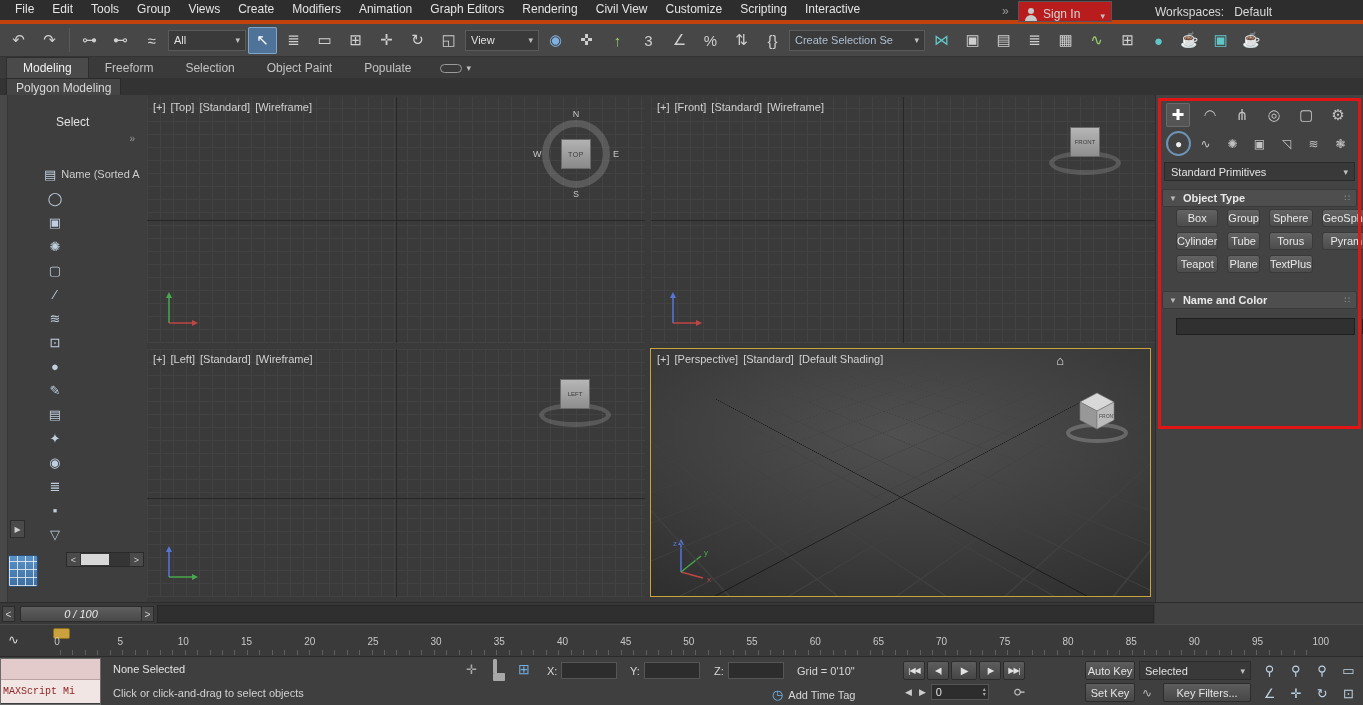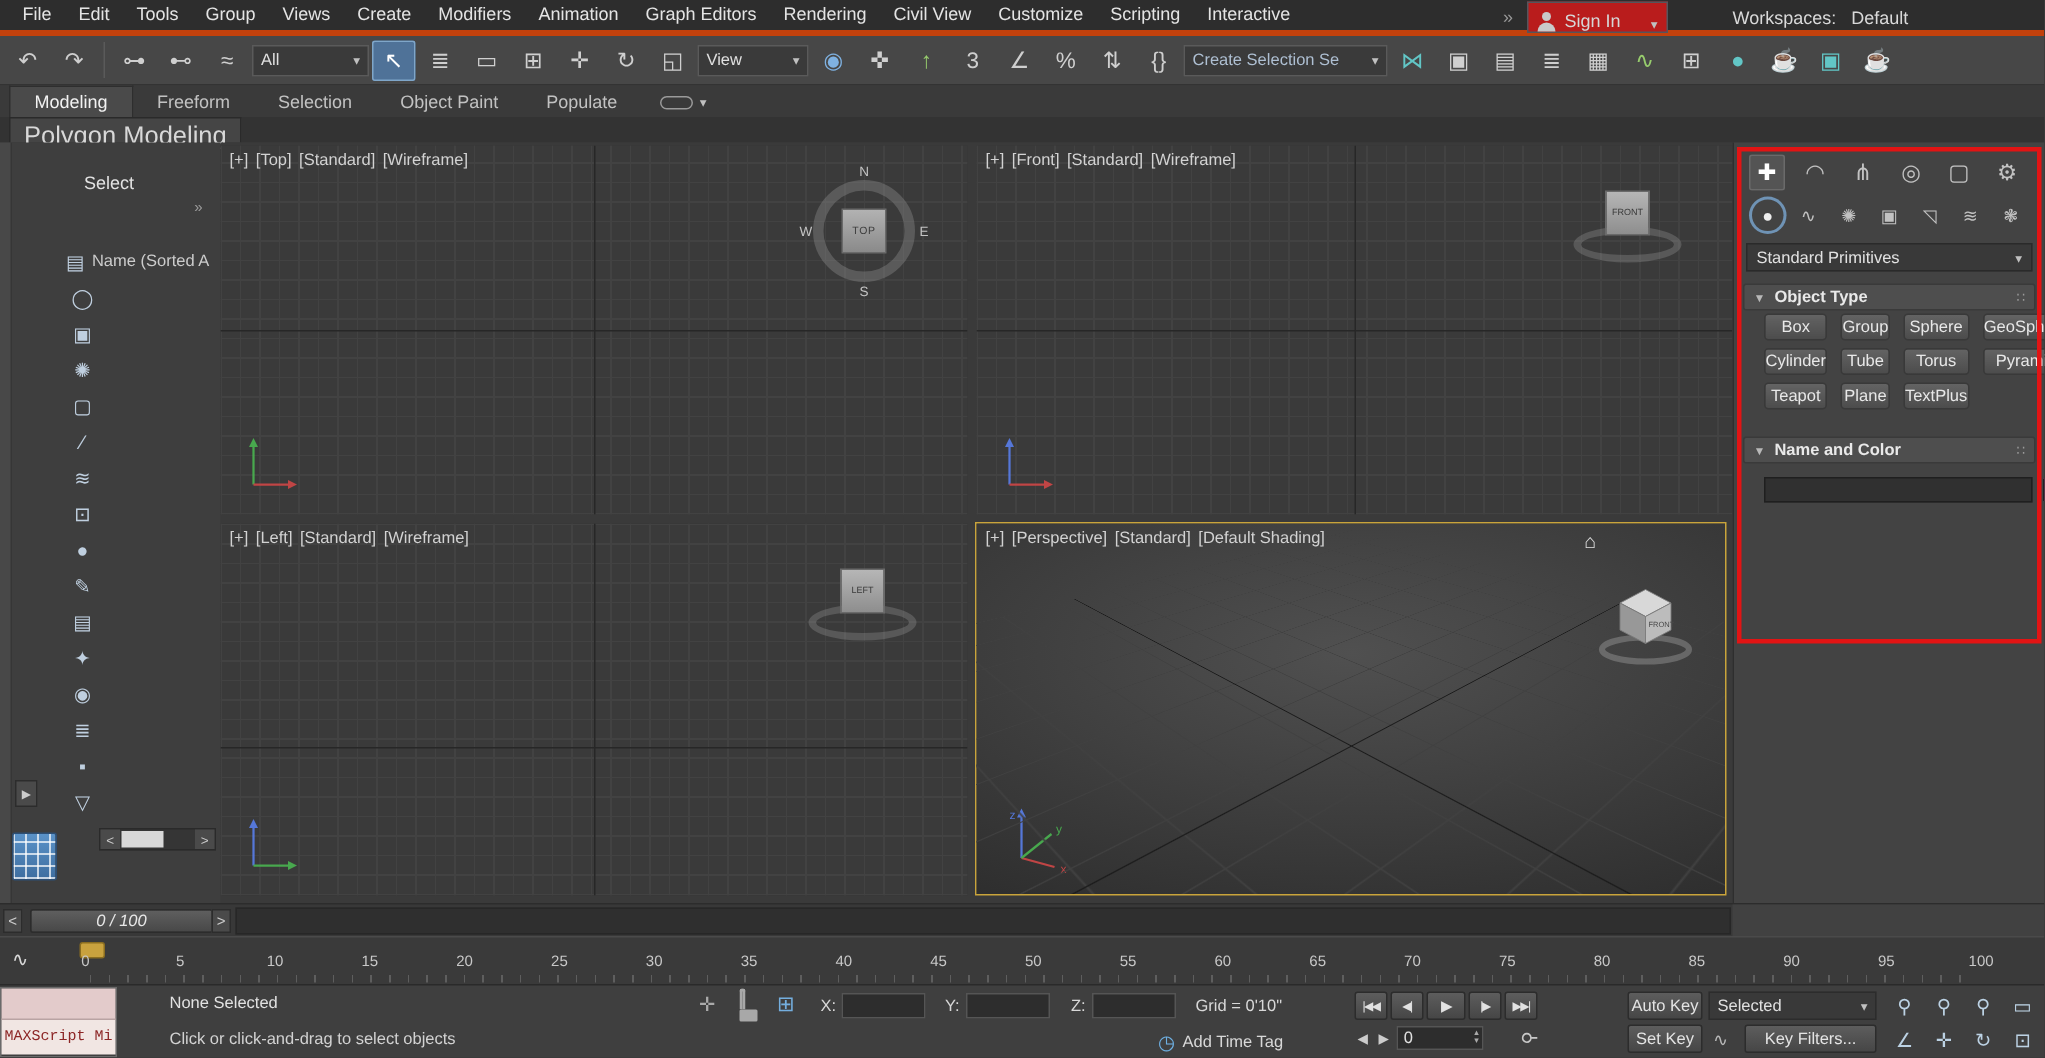--- a/index.html
+++ b/index.html
@@ -34,21 +34,21 @@
   #coord-drop{width:74px;}
   .dd-arrow{font-size:9px;color:#c0c0c0;margin-left:auto;}
 
   
   #ribbon-tabs{position:absolute;left:0;top:57px;width:100%;height:21px;background:#3a3a3a;display:flex;align-items:flex-end;padding-left:6px;}
   .rtab{padding:3px 16px;font-size:12px;color:#c2c2c2;}
   .rtab[data-variant="active"]{background:#4a4a4a;color:#f2f2f2;border:1px solid #2e2e2e;border-bottom:none;}
   #ribbon-collapse{display:flex;align-items:center;gap:5px;margin-left:12px;padding-bottom:5px;}
   .pill{width:22px;height:9px;border:1px solid #9a9a9a;border-radius:5px;}
   #ribbon-sub{position:absolute;left:0;top:78px;width:100%;height:17px;background:#333;display:flex;}
-  .subtab{background:#454545;color:#d8d8d8;font-size:17px;padding:2px 9px;border:1px solid #2a2a2a;border-bottom:none;margin-left:6px;}
+  .subtab{background:#454545;color:#d8d8d8;font-size:12px;padding:2px 9px;border:1px solid #2a2a2a;border-bottom:none;margin-left:6px;}
 
   
   #main{position:absolute;left:0;top:95px;width:100%;height:507px;}
   #left-edge{position:absolute;left:0;top:0;width:8px;height:100%;background:#484848;border-right:1px solid #363636;}
   #left-panel{position:absolute;left:8px;top:0;width:139px;height:100%;background:#3e3e3e;}
   #lp-header{position:absolute;left:48px;top:20px;font-size:12px;color:#e2e2e2;}
   #lp-chevrons{position:absolute;right:12px;top:38px;color:#9a9a9a;font-size:10px;}
   #lp-name-row{position:absolute;left:36px;top:68px;display:flex;align-items:center;gap:5px;color:#ccc;font-size:11px;}
   #lp-icons{position:absolute;left:36px;top:92px;display:flex;flex-direction:column;gap:2px;}
   .licon{width:22px;height:22px;display:flex;align-items:center;justify-content:center;font-size:13px;color:#bfcfdf;}
@@ -129,21 +129,21 @@
   
   #ruler{position:absolute;left:0;top:624px;width:100%;height:32px;background:#3a3a3a;border-top:1px solid #4a4a4a;}
   #ruler-labels{position:absolute;left:48px;right:33px;top:11px;display:flex;justify-content:space-between;}
   .rlabel{font-size:10px;color:#c8c8c8;min-width:18px;text-align:center;}
   #ruler-ticks{position:absolute;left:60px;right:45px;bottom:1px;height:5px;background:repeating-linear-gradient(90deg,#5e5e5e 0 1px,transparent 1px 12.46px);}
   #time-marker{position:absolute;left:53px;top:3px;width:17px;height:11px;background:#c9a23e;border:1px solid #8a6d20;border-radius:2px;}
   #mini-curve-icon{position:absolute;left:8px;top:7px;font-size:13px;color:#d8d8d8;}
 
   
   #statusbar{position:absolute;left:0;top:656px;width:100%;height:49px;background:#3f3f3f;border-top:1px solid #2a2a2a;}
-  #mxs{position:absolute;left:0;top:1px;width:78px;height:47px;border:1px solid #6a6a6a;}
+  #mxs{position:absolute;left:0;top:1px;width:101px;height:47px;border:1px solid #6a6a6a;}
   #mxs-top{height:21px;background:#e3cbcb;border-bottom:1px solid #b9a3a3;}
   #mxs-bottom{height:23px;background:#f1e6e3;color:#8c2525;font-family:"Liberation Mono",monospace;font-size:10px;display:flex;align-items:center;padding-left:2px;}
   #prompt1{position:absolute;left:113px;top:6px;color:#e2e2e2;}
   #prompt2{position:absolute;left:113px;top:30px;color:#d2d2d2;}
   #iso-icon{position:absolute;left:466px;top:5px;color:#aaa;font-size:13px;}
   #lock-icon{position:absolute;left:493px;top:4px;width:13px;height:16px;}
   .lock-shackle{width:8px;height:6px;border:2px solid #a8a8a8;border-bottom:none;border-radius:4px 4px 0 0;margin:0 auto;}
   .lock-body{width:12px;height:8px;background:#a8a8a8;border-radius:1px;}
   #abs-mode-icon{position:absolute;left:518px;top:4px;color:#74aede;font-size:14px;}
   .coord-label{position:absolute;top:8px;color:#d8d8d8;}

